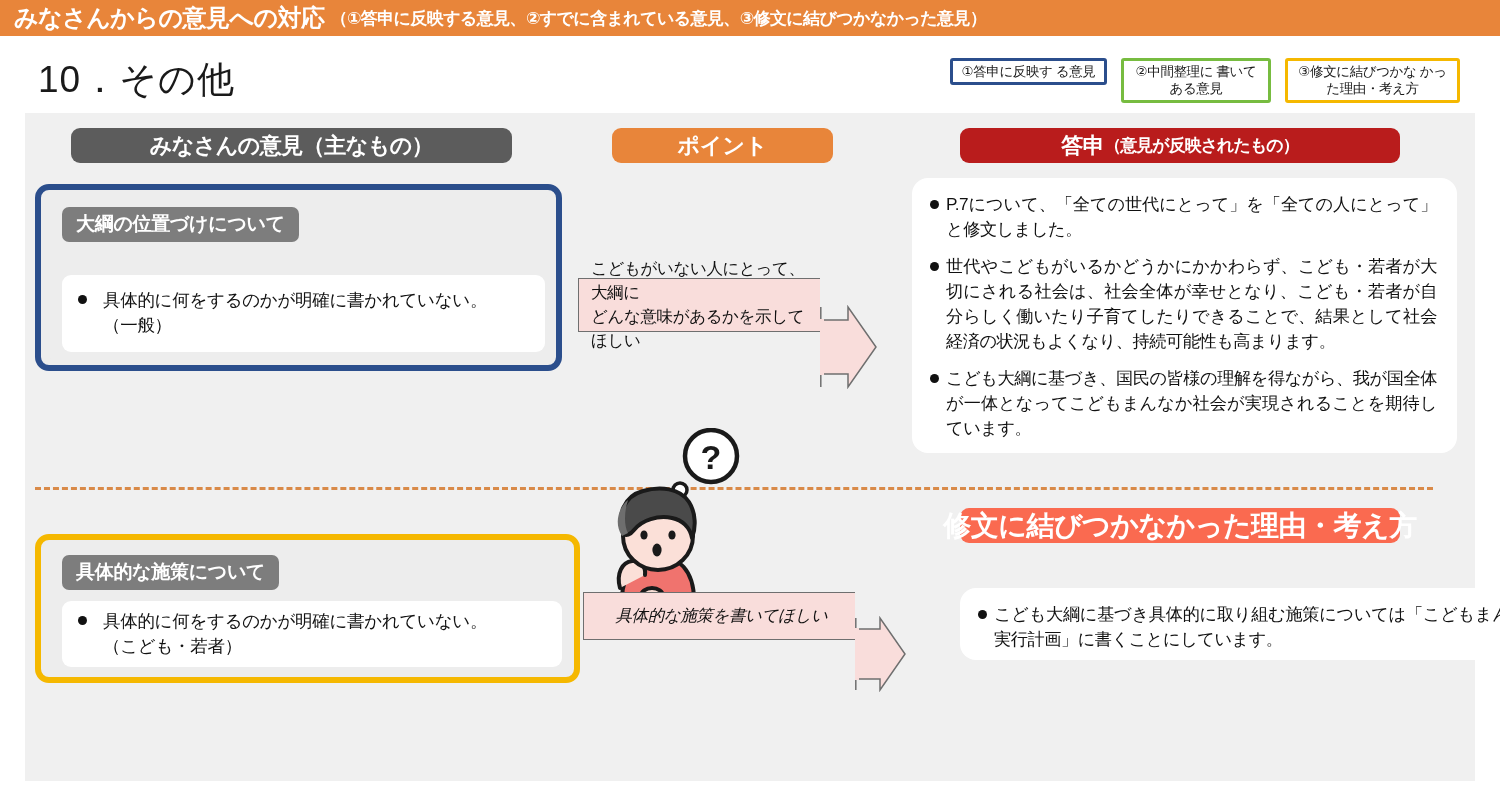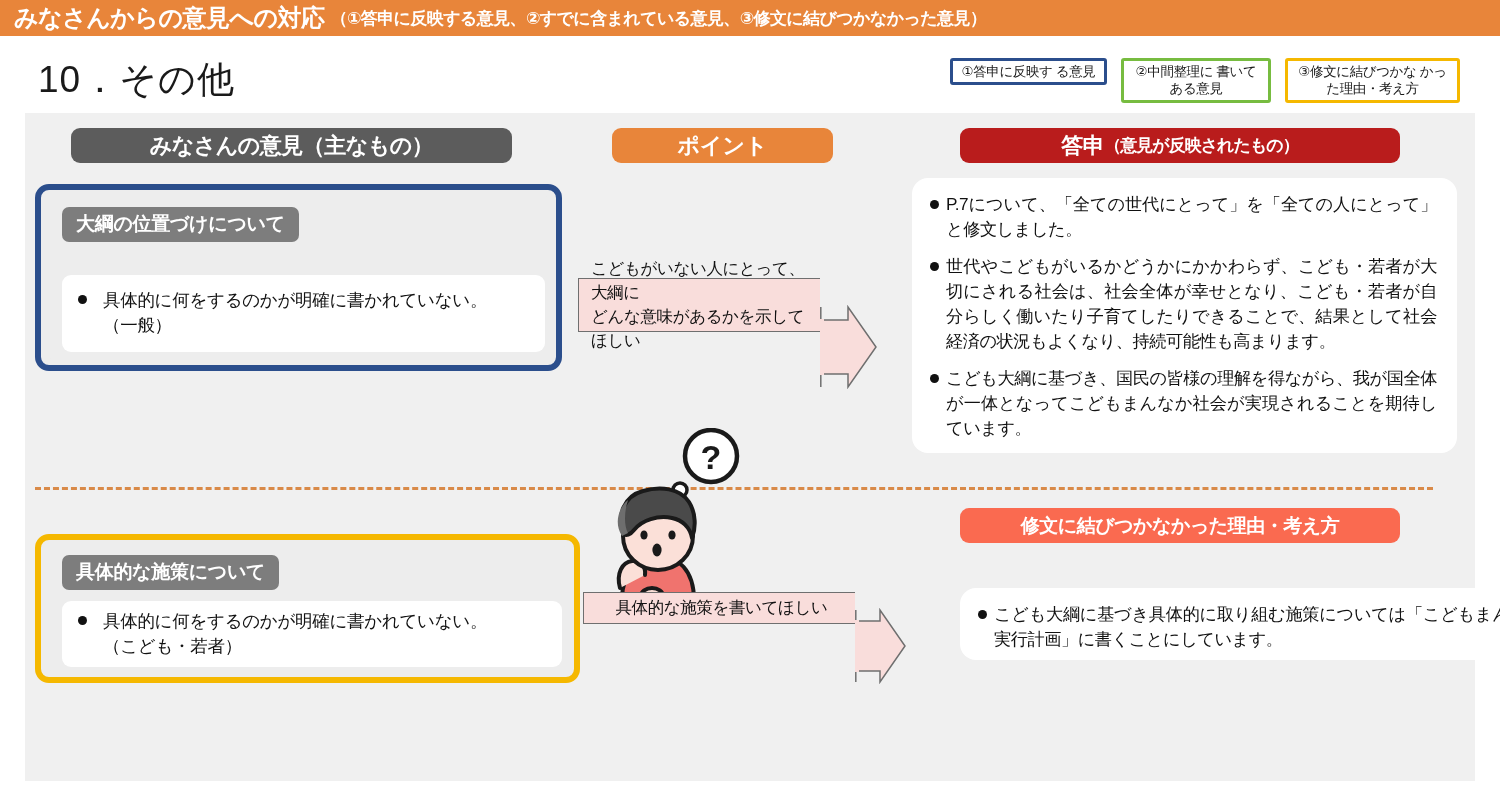--- a/index.html
+++ b/index.html
@@ -114,21 +114,21 @@
     left: 960px; top: 128px;
     width: 440px; height: 35px;
     background: #b91c1c;
     font-size: 22px;
     letter-spacing: -0.5px;
   }
   .head-reason {
     left: 960px; top: 508px;
     width: 440px; height: 35px;
     background: #FA6A50;
-    font-size: 19px;
+    font-size: 28px;
     letter-spacing: -0.5px;
   }
   .head-sub {
     font-size: 17px;
     font-weight: bold;
     letter-spacing: -1px;
   }
 
   
   .opinion-card {
@@ -224,21 +224,21 @@
   .arrow-head {
     width: 0; height: 0;
     position: relative;
   }
   .arrow-head svg { display: block; }
   .arrow-text { white-space: pre-line; }
 
   .arrow-1 { left: 578px; top: 278px; }
   .arrow-1 .arrow-body { width: 242px; height: 54px; }
   .arrow-2 { left: 583px; top: 592px; }
-  .arrow-2 .arrow-body { width: 272px; height: 32px; }
+  .arrow-2 .arrow-body { width: 272px; height: 48px; font-style: italic; }
 
   
   .answer-card {
     position: absolute;
     background: #FFFFFF;
     border-radius: 16px;
     box-sizing: border-box;
     padding: 14px 20px 4px 18px;
   }
   .answer-top {

